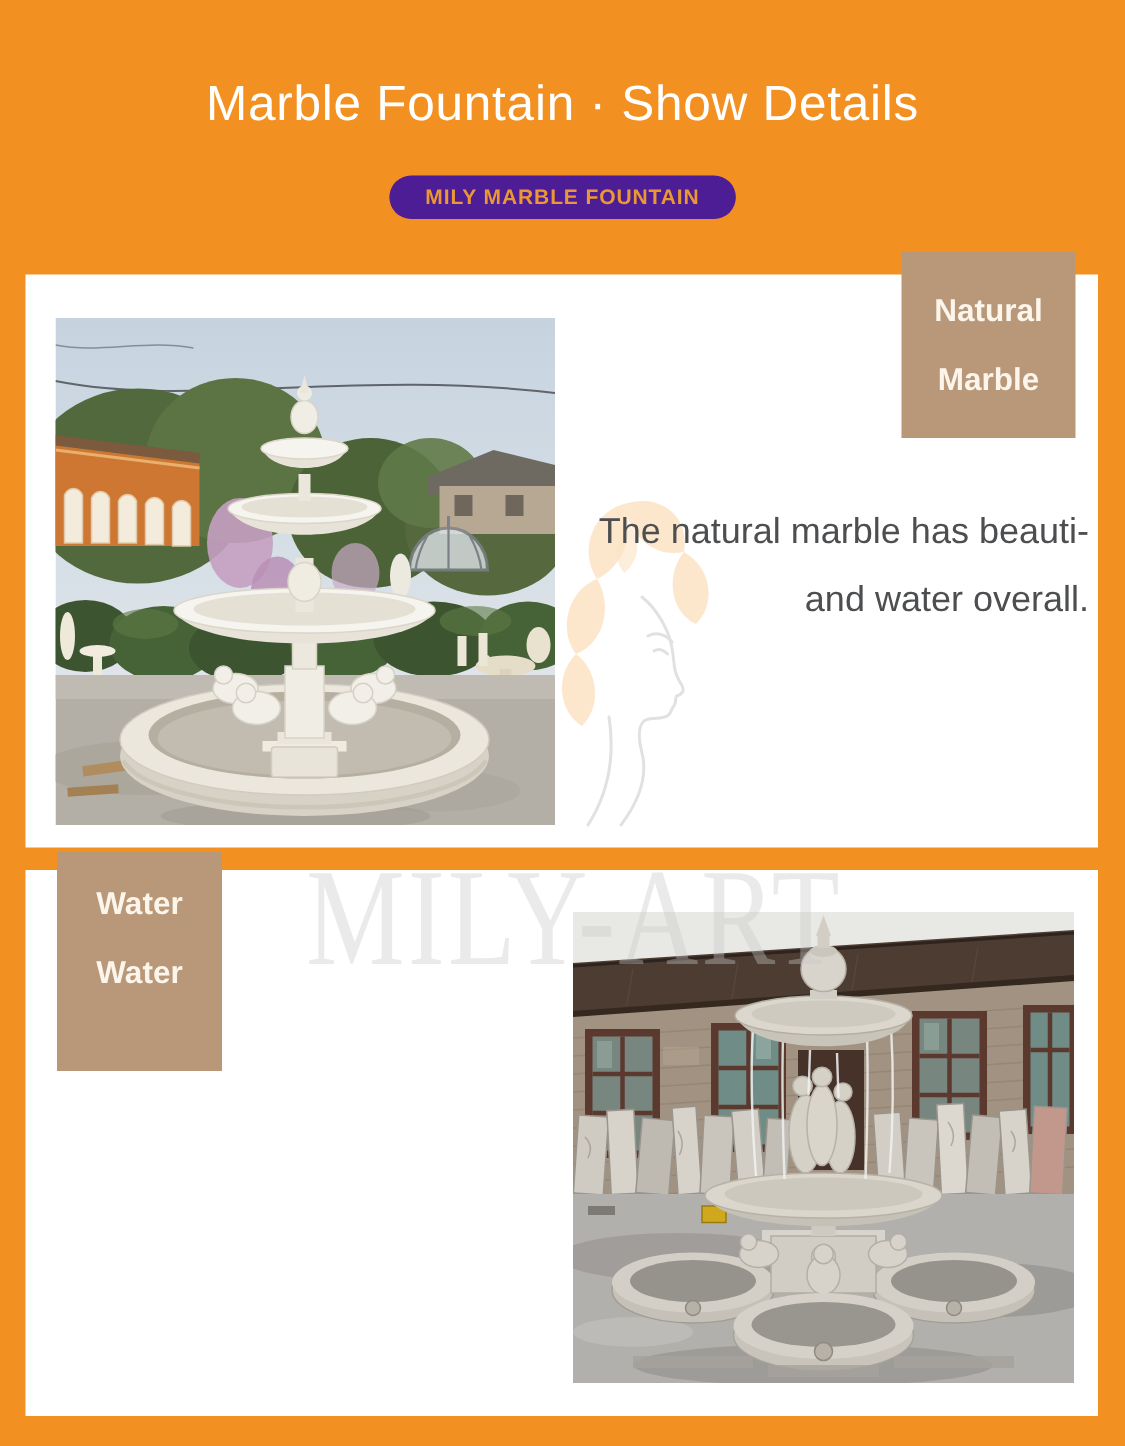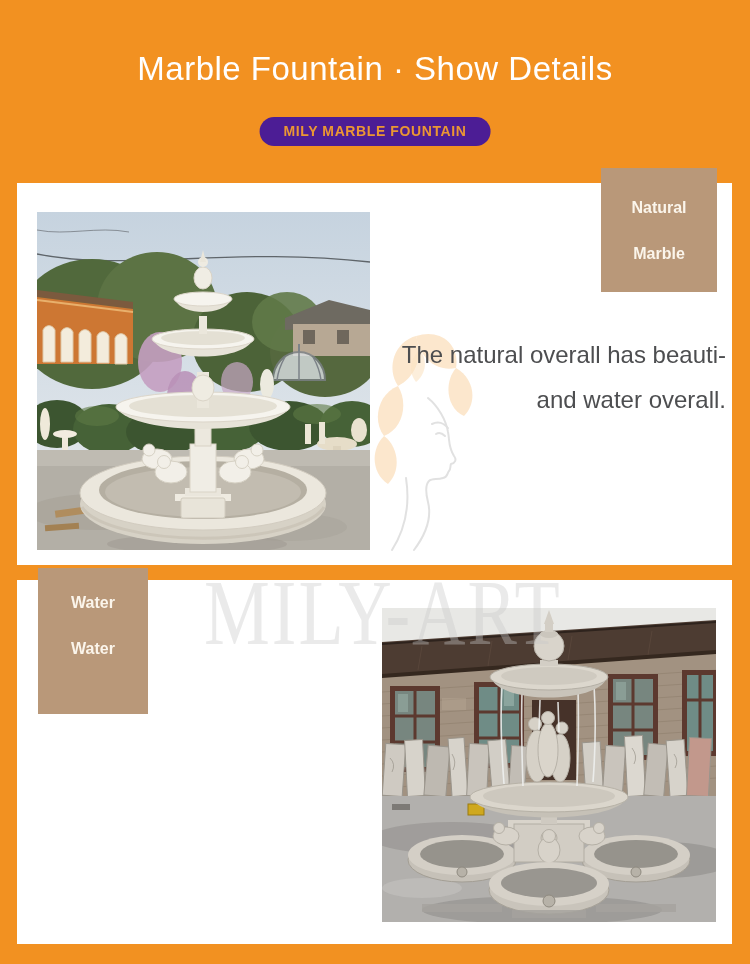--- a/index.html
+++ b/index.html
@@ -19,21 +19,21 @@
     letter-spacing:.6px;height:29px;line-height:29px;padding:0 24px;
     border-radius:15px;white-space:nowrap;
   }
   
   .card{position:absolute;left:17px;width:715px;background:#ffffff;}
   .card1{top:183px;height:382px;}
   .card2{top:580px;height:364px;}
   
   .seclabel{
     position:absolute;background:#B99879;color:#FBF5EB;text-align:center;
-    font-weight:bold;font-size:16px;line-height:46px;z-index:6;
+    font-weight:bold;font-size:21px;line-height:46px;z-index:6;
   }
   .seclabel1{left:601px;top:168px;width:116px;height:124px;padding-top:17px;box-sizing:border-box;}
   .seclabel2{left:38px;top:568px;width:110px;height:146px;padding-top:12px;box-sizing:border-box;}
   
   .para{position:absolute;color:#4D4E50;font-size:24px;z-index:5;}
   .para1{left:380px;top:332px;width:346px;text-align:right;line-height:45px;}
   .para2{left:42px;top:737px;width:345px;text-align:left;line-height:46px;}
   .para div{white-space:nowrap;}
   
   .photo{position:absolute;z-index:2;line-height:0;}
@@ -337,17 +337,17 @@
   <div class="seclabel seclabel1">
     <div>Natural</div>
     <div>Marble</div>
   </div>
   <div class="seclabel seclabel2">
     <div>Water</div>
     <div>Water</div>
   </div>
 
   <div class="para para1">
-    <div>The natural overall has beauti-</div>
+    <div>The natural marble has beauti-</div>
     <div>and water overall.</div>
   </div>
 
 </div>
 
 </body></html>

